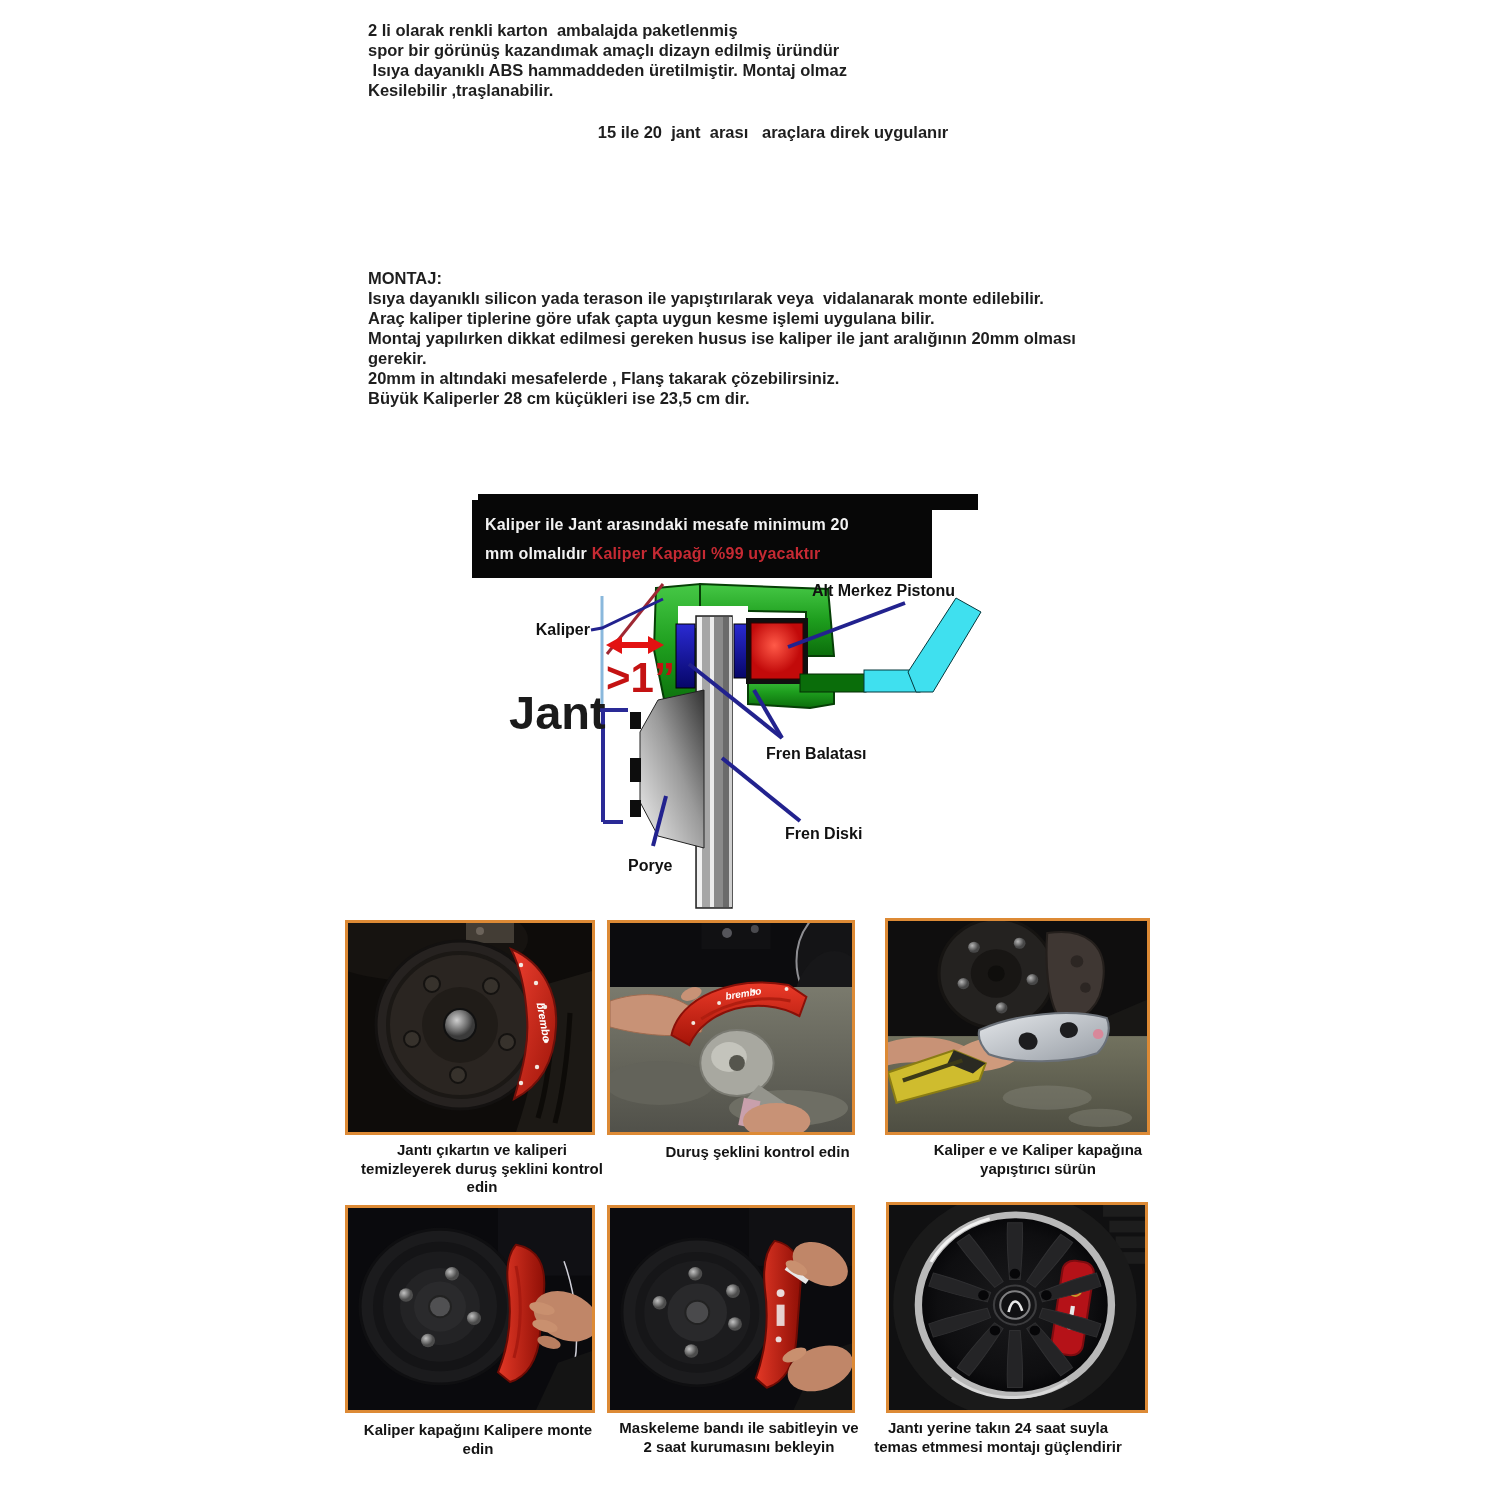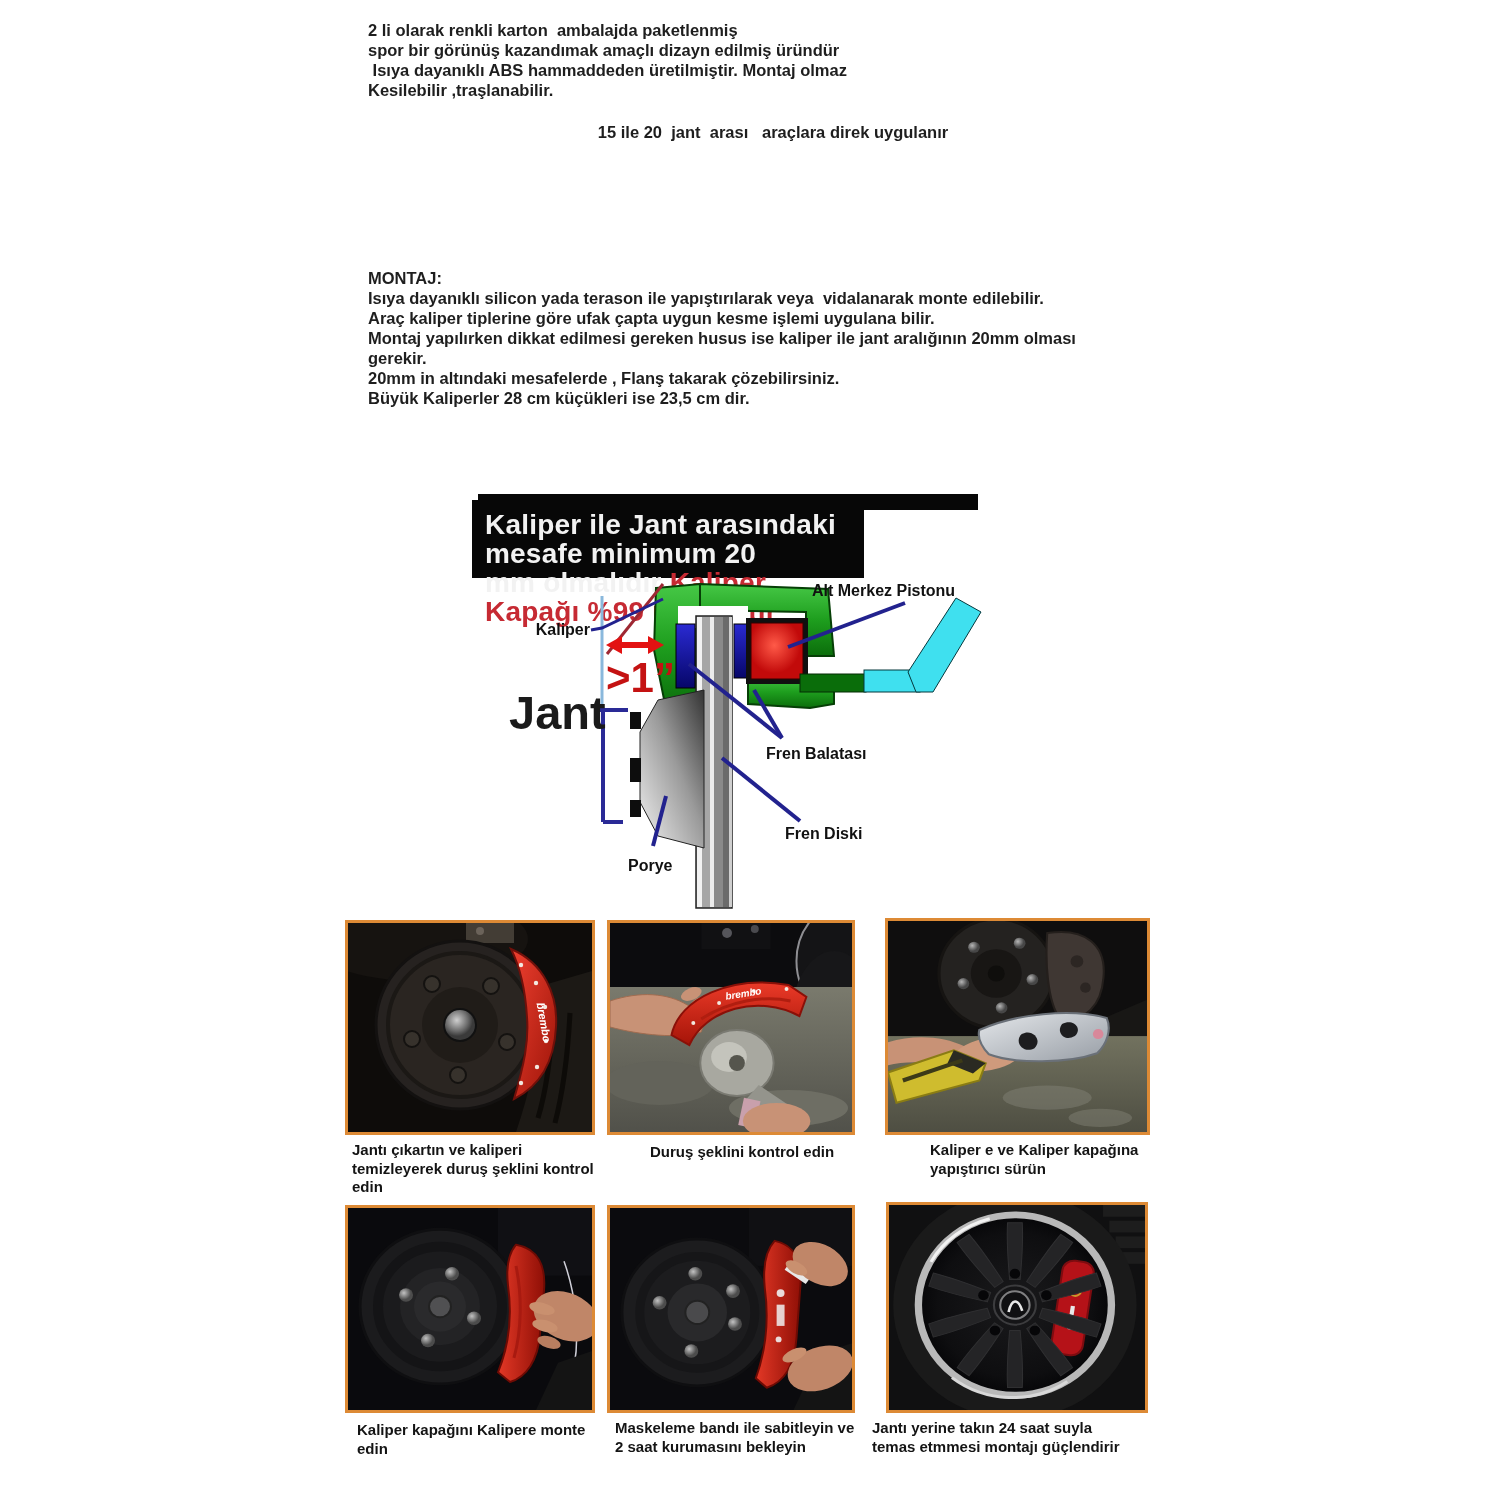--- a/index.html
+++ b/index.html
@@ -4,34 +4,34 @@
 <style>
   html,body{margin:0;padding:0;background:#ffffff;}
   .page{position:relative;width:1500px;height:1500px;background:#fff;overflow:hidden;
         font-family:"Liberation Sans",sans-serif;}
   .tline{white-space:pre-wrap;height:20px;line-height:20px;font-size:16.5px;font-weight:700;color:#1e1e1e;}
   .tblock{position:absolute;left:368px;width:810px;}
   #intro{top:20px;}
   #applies{top:122px;text-align:center;}
   #montaj{top:241px;margin-top:27px;}
   #montaj-footer{top:403px;}
-  .banner{position:absolute;left:472px;top:500px;width:392px;height:78px;background:#070707;color:#f2f2f2;
-          font-weight:700;font-size:28px;line-height:29px;padding:10px 0 16px 13px;box-sizing:border-box;letter-spacing:.2px;}
+  .banner{position:absolute;left:472px;top:500px;width:460px;height:78px;background:#070707;color:#f2f2f2;
+          font-weight:700;font-size:16px;line-height:29px;padding:10px 0 16px 13px;box-sizing:border-box;letter-spacing:.2px;}
   .banner::before{content:"";position:absolute;left:6px;top:-6px;width:500px;height:16px;background:#070707;}
   .banner .red{color:#c62a33;}
   .diag{position:absolute;left:460px;top:578px;width:540px;height:334px;}
   figure{position:absolute;margin:0;border:3px solid #dd8a35;background:#000;line-height:0;}
   figure svg{width:100%;height:100%;}
   #ph1{left:345px;top:920px;width:244px;height:209px;}
   #ph2{left:607px;top:920px;width:242px;height:209px;}
   #ph3{left:885px;top:918px;width:259px;height:211px;}
   #ph4{left:345px;top:1205px;width:244px;height:202px;}
   #ph5{left:607px;top:1205px;width:242px;height:202px;}
   #ph6{left:886px;top:1202px;width:256px;height:205px;}
-  .cap{position:absolute;font-size:15px;font-weight:700;line-height:18.5px;color:#141414;}
+  .cap{position:absolute;font-size:15px;font-weight:700;line-height:18.5px;color:#141414;text-align:center;}
   #cap1{left:352px;top:1141px;width:260px;}
   #cap2{left:650px;top:1143px;width:215px;}
   #cap3{left:930px;top:1141px;width:216px;}
   #cap4{left:357px;top:1421px;width:242px;}
   #cap5{left:615px;top:1419px;width:248px;}
   #cap6{left:872px;top:1419px;width:252px;}
 </style>
 </head>
 <body>
 

